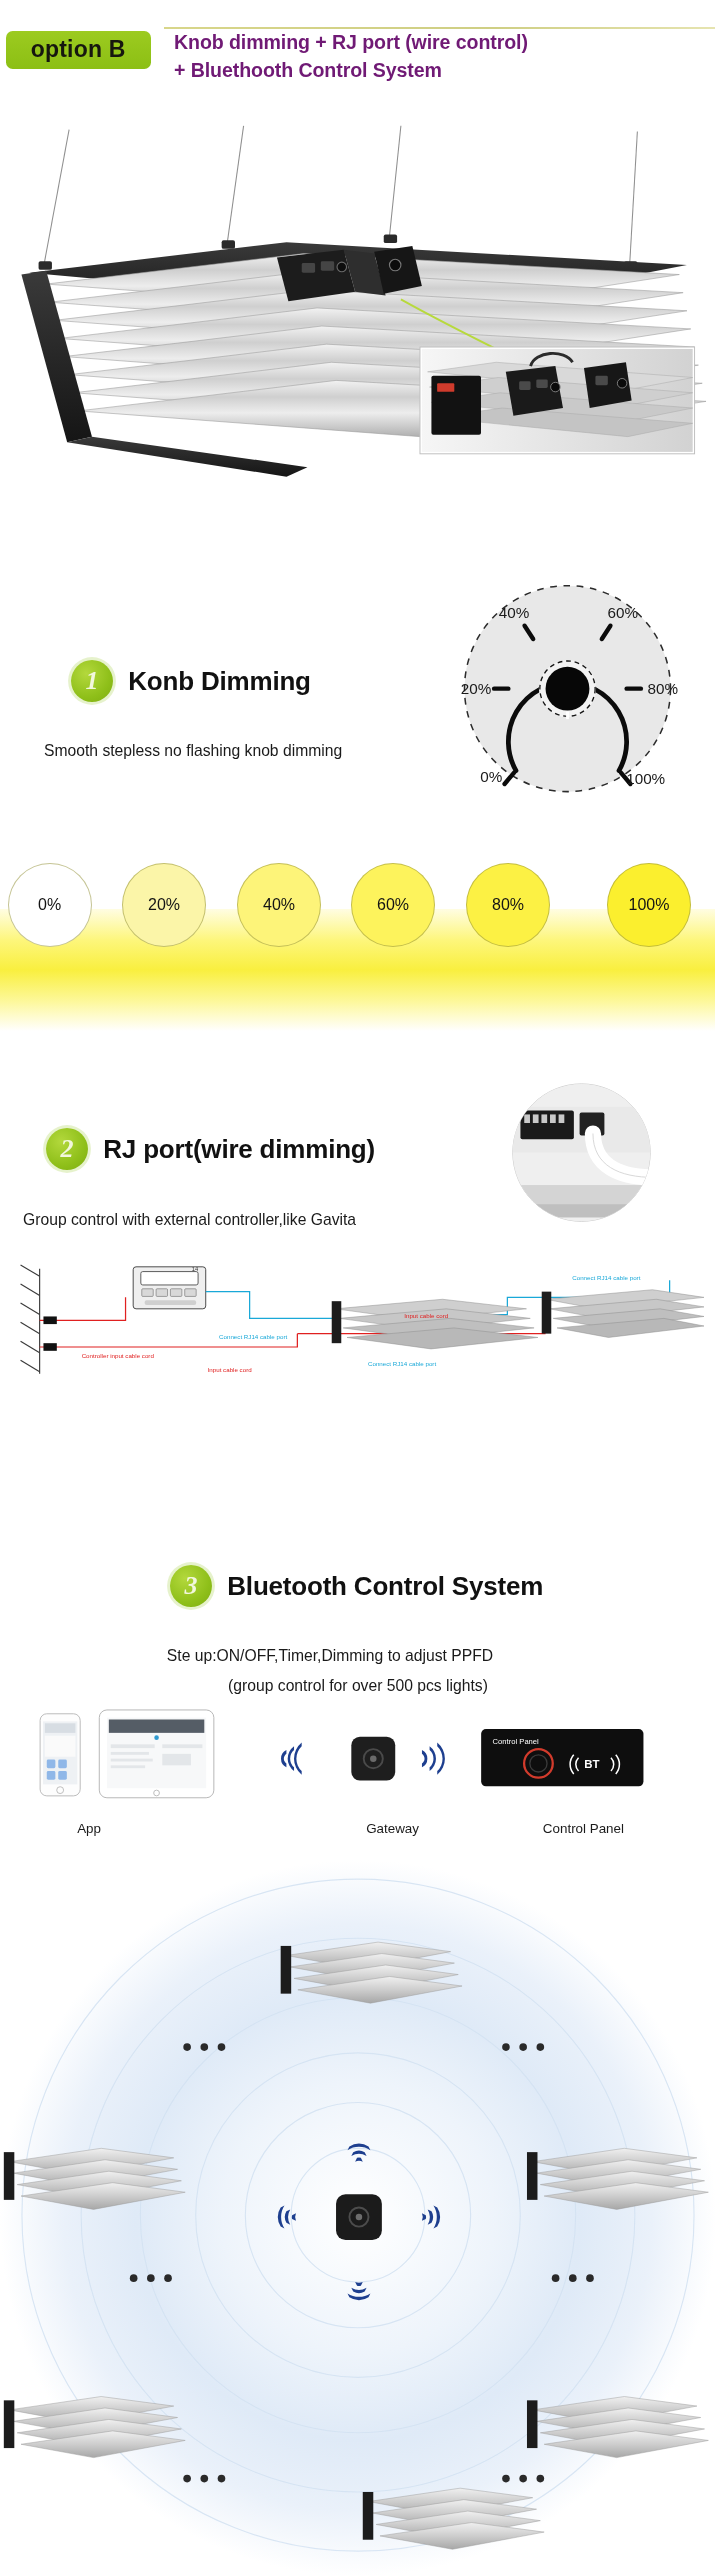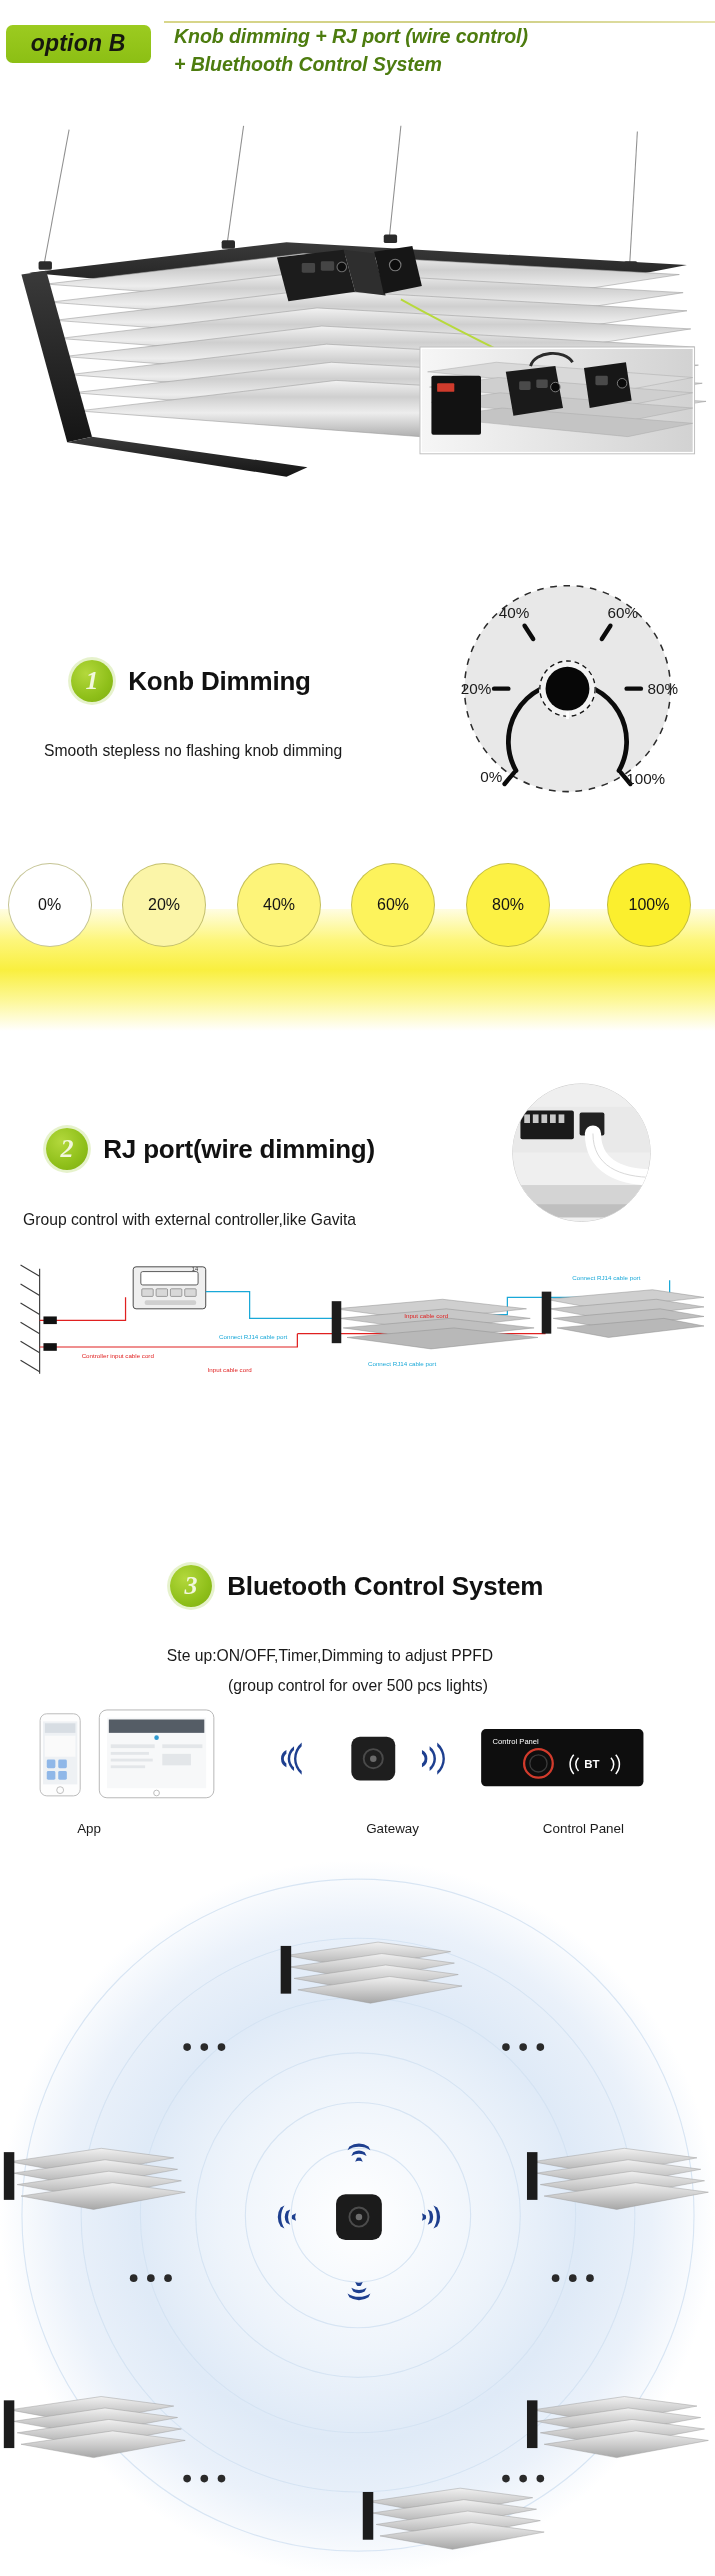--- a/index.html
+++ b/index.html
@@ -14,42 +14,42 @@
     position: relative;
     width: 716px;
     height: 2576px;
     overflow: hidden;
     background: #fff;
   }
 
   
   .header {
     position: absolute;
-    top: 21px; left: 0; width: 564px; height: 88px; font-style: italic;
+    top: 27px; left: 0; width: 564px; height: 88px;
   }
   .header-rule {
     position: absolute;
     top: 0; left: 164px; width: 551px; height: 1.9px;
     background: linear-gradient(90deg,#d8d68a 0%, #cfcf84 60%, #e6e4b0 100%);
   }
   .option-badge {
     position: absolute;
     top: 3.8px; left: 5.7px;
     width: 145px; height: 38px;
     background: linear-gradient(180deg,#9ccb20 0%, #8cbf14 100%);
     border-radius: 6.7px;
     display: flex; align-items: center; justify-content: center;
     font-size: 23px; font-weight: bold; color: #16170f;
     letter-spacing: 0.2px;
   }
   .header-title {
     position: absolute;
     top: 1.9px; left: 174px; width: 534px;
     font-size: 19.6px; font-weight: bold; line-height: 1.42;
-    color: #4d7c0f; letter-spacing: -0.1px;
+    color: #701a75; letter-spacing: -0.1px;
   }
 
   
   .hero {
     position: absolute;
     top: 122px; left: 0; width: 716px; height: 410px;
   }
   .hero svg { display: block; }
 
   

